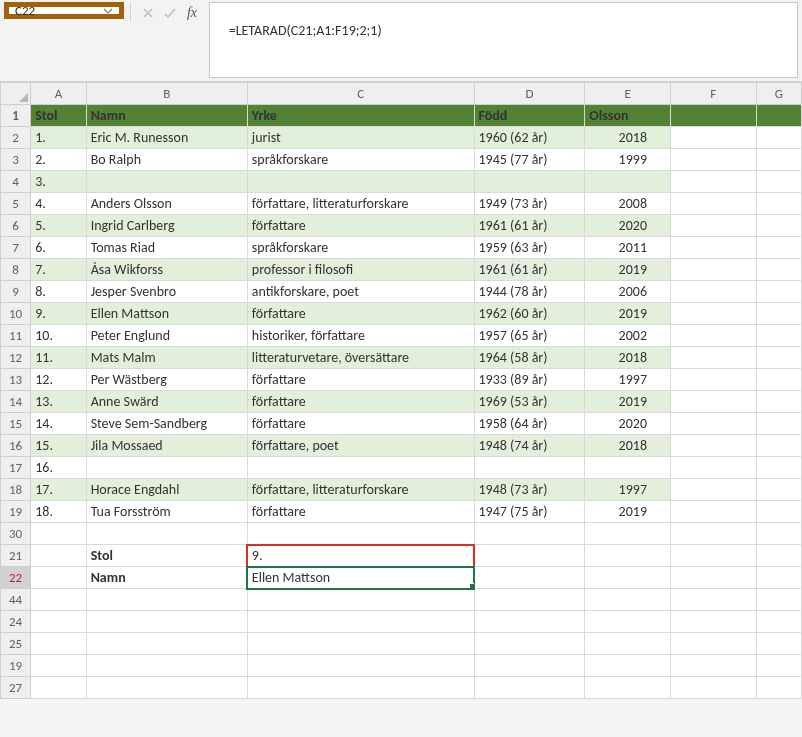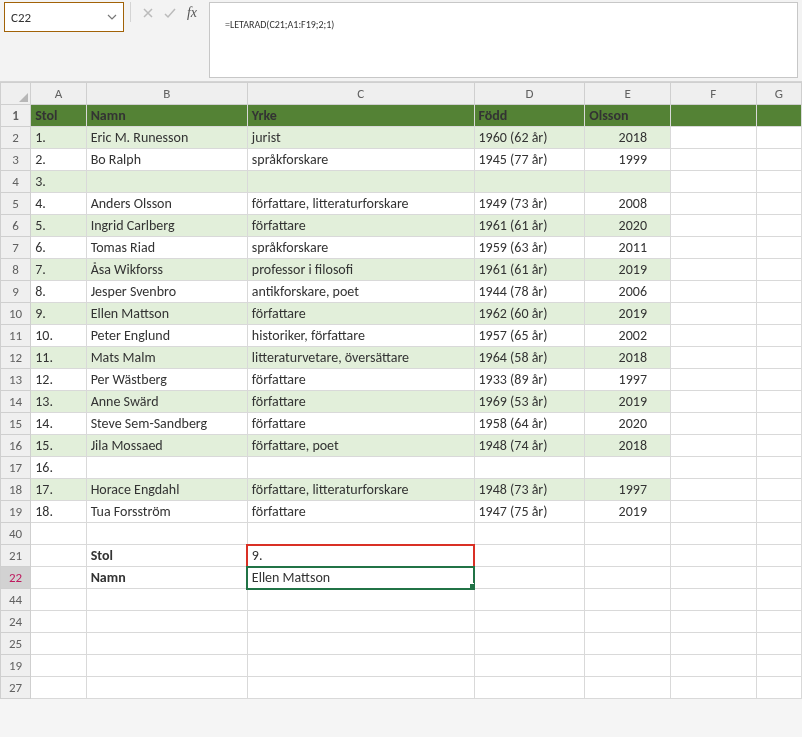--- a/index.html
+++ b/index.html
@@ -16,23 +16,23 @@
   .formula-bar {
     display: flex;
     align-items: flex-start;
     background: #f3f3f3;
     border-bottom: 1px solid #d4d4d4;
     height: 82px;
     padding: 2px 4px;
   }
   .name-box {
     width: 120px;
-    height: 30px;
+    height: 17px;
     background: #fff;
-    border: 1px solid #a16207;
+    border: 5px solid #a16207;
     display: flex;
     align-items: center;
     padding: 0 6px;
     font-size: 13px;
     color: #333;
     margin-right: 2px;
     position: relative;
   }
   .name-box-dd {
     position: absolute;
@@ -58,21 +58,21 @@
     color: #9a9a9a;
     font-size: 14px;
   }
   .fb-btn.fx { font-style: italic; font-family: "Times New Roman", serif; font-size: 14px; color: #555; }
   .formula-input {
     flex: 1;
     height: 76px;
     background: #fff;
     border: 1px solid #c7c7c7;
     padding: 2px 6px;
-    font-size: 10px;
+    font-size: 14px;
     color: #333;
     margin-left: 4px;
     overflow: hidden;
     white-space: pre-wrap;
   }
   
   .sheet {
     background: #fff;
     position: relative;
   }
@@ -401,21 +401,21 @@
           <td class="rowhdr">19</td>
           <td class="data left">18.</td>
           <td class="data left">Tua Forsström</td>
           <td class="data left">författare</td>
           <td class="data left">1947 (75 år)</td>
           <td class="data num">2019</td>
           <td class=""></td>
           <td class=""></td>
         </tr>
         <tr>
-          <td class="rowhdr">40</td>
+          <td class="rowhdr">30</td>
           <td class=""></td>
           <td class=""></td>
           <td class=""></td>
           <td class=""></td>
           <td class=""></td>
           <td class=""></td>
           <td class=""></td>
         </tr>
         <tr>
           <td class="rowhdr">21</td>

